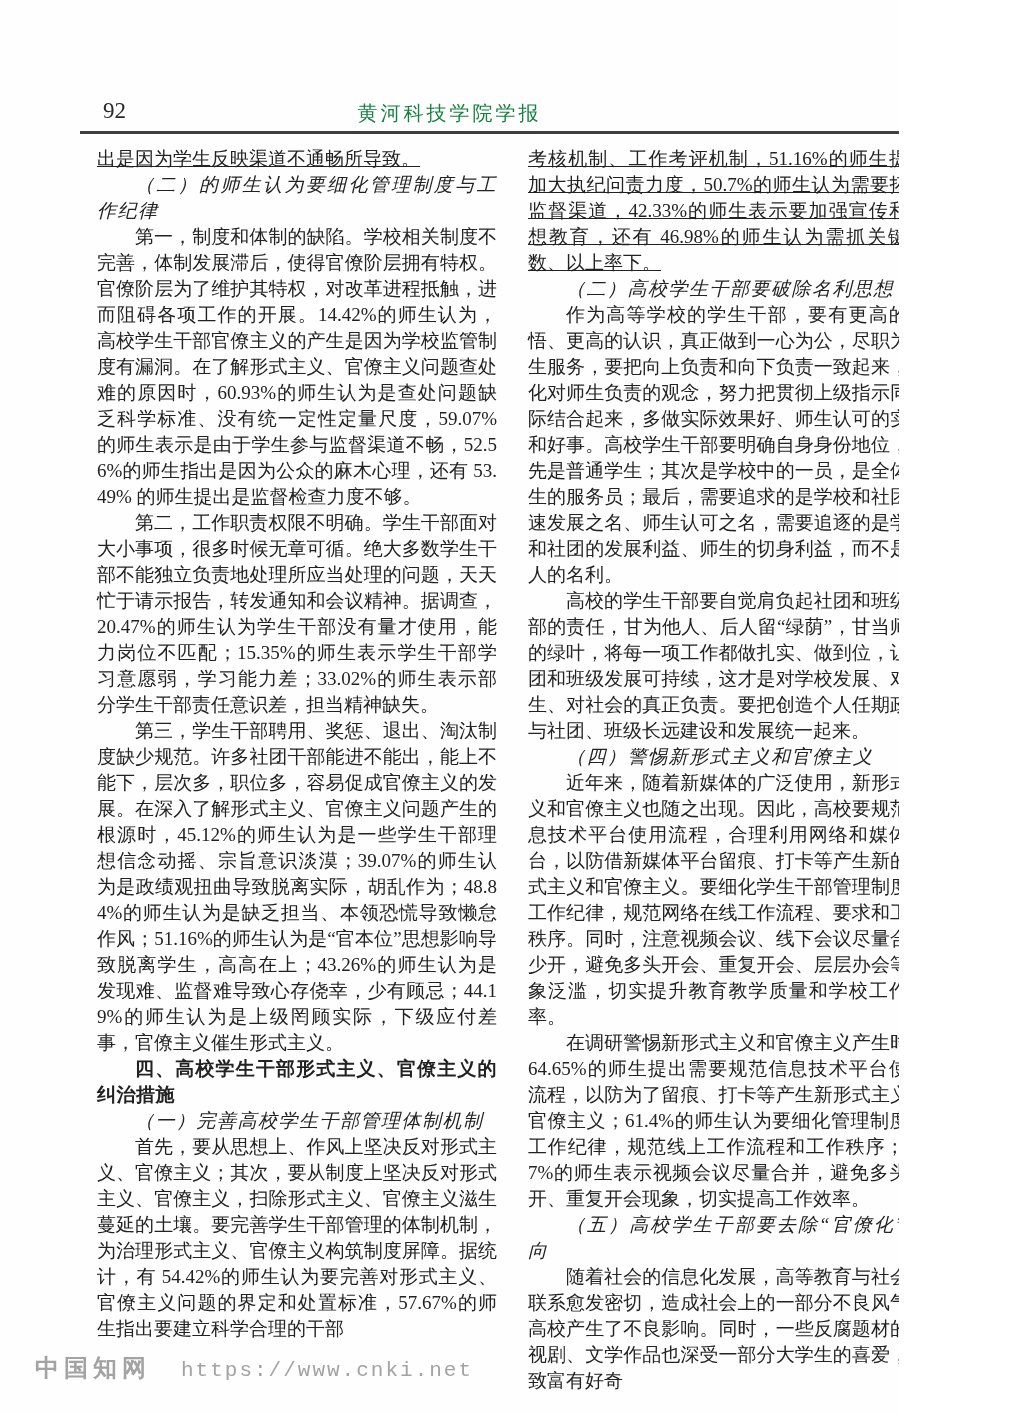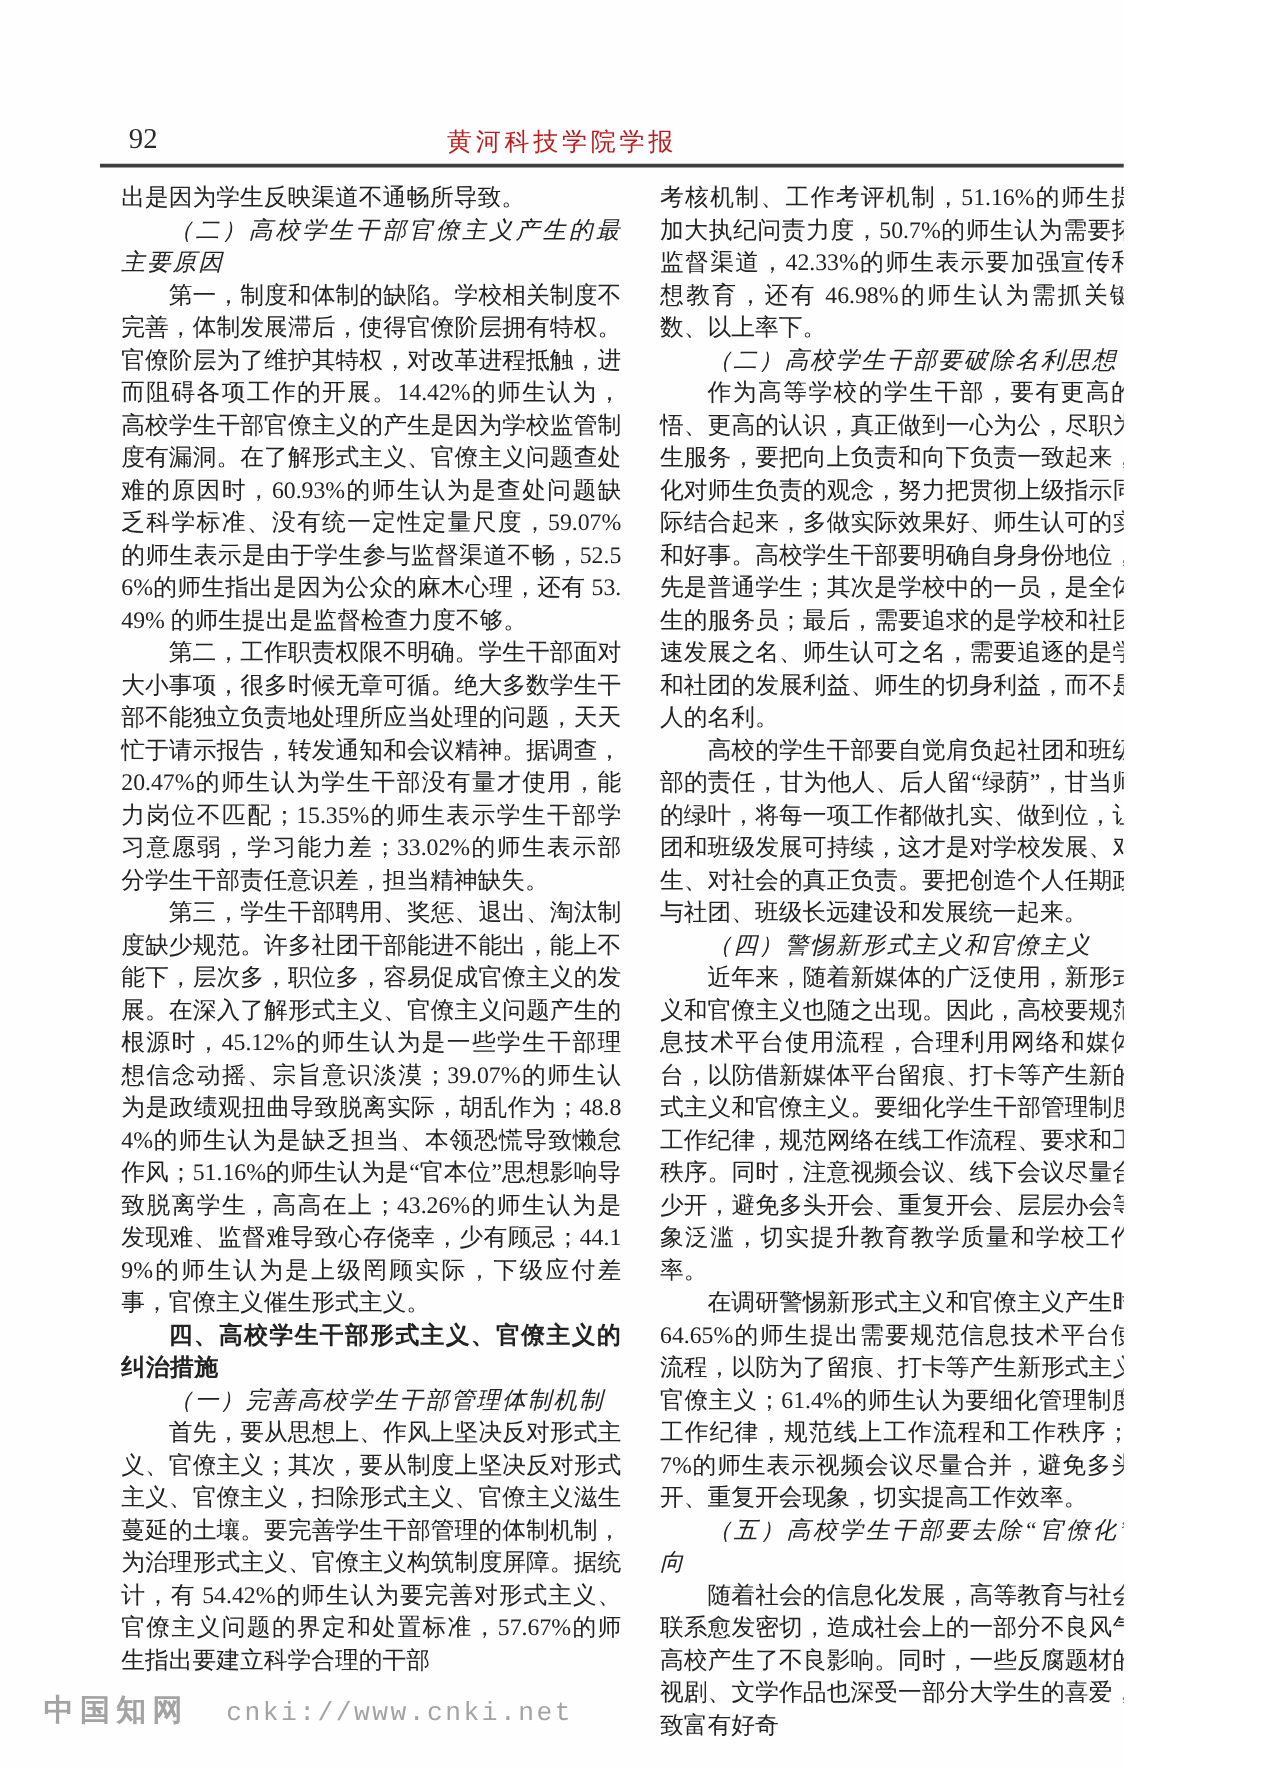--- a/index.html
+++ b/index.html
@@ -26,21 +26,21 @@
     color: #2a2a2a;
   }
   .journal-title {
     position: absolute;
     left: 0;
     top: 100px;
     width: 100%;
     text-align: center;
     font-size: 20px;
     letter-spacing: 3px;
-    color: #b91c1c;
+    color: #15803d;
   }
   .header-rule {
     position: absolute;
     left: 80px;
     top: 131px;
     width: 866px;
     height: 3px;
     background: #3f3f3f;
   }
   
@@ -59,20 +59,21 @@
     text-align: justify;
     text-justify: inter-character;
     word-break: break-all;
   }
   .para {
     margin: 0;
     text-indent: 2em;
   }
   .para-continuation {
     text-indent: 0;
+    text-decoration: underline;
   }
   .para-sub {
     font-style: italic;
     letter-spacing: 1.5px;
   }
   .para-heading {
     font-family: "Liberation Sans", "DejaVu Sans", sans-serif;
     font-weight: bold;
     letter-spacing: 0.5px;
   }
@@ -103,21 +104,21 @@
 
   <div class="page-number">92</div>
 
   <div class="journal-title">黄河科技学院学报</div>
 
   <div class="header-rule"></div>
 
   <div class="columns">
     <div class="column">
         <p class="para para-continuation">出是因为学生反映渠道不通畅所导致。</p>
-        <p class="para para-sub">（二）高校学生干部官僚主义产生的最主要原因</p>
+        <p class="para para-sub">（二）的师生认为要细化管理制度与工作纪律</p>
         <p class="para para-body">第一，制度和体制的缺陷。学校相关制度不完善，体制发展滞后，使得官僚阶层拥有特权。官僚阶层为了维护其特权，对改革进程抵触，进而阻碍各项工作的开展。14.42%的师生认为，高校学生干部官僚主义的产生是因为学校监管制度有漏洞。在了解形式主义、官僚主义问题查处难的原因时，60.93%的师生认为是查处问题缺乏科学标准、没有统一定性定量尺度，59.07%的师生表示是由于学生参与监督渠道不畅，52.56%的师生指出是因为公众的麻木心理，还有 53.49% 的师生提出是监督检查力度不够。</p>
         <p class="para para-body">第二，工作职责权限不明确。学生干部面对大小事项，很多时候无章可循。绝大多数学生干部不能独立负责地处理所应当处理的问题，天天忙于请示报告，转发通知和会议精神。据调查，20.47%的师生认为学生干部没有量才使用，能力岗位不匹配；15.35%的师生表示学生干部学习意愿弱，学习能力差；33.02%的师生表示部分学生干部责任意识差，担当精神缺失。</p>
         <p class="para para-body">第三，学生干部聘用、奖惩、退出、淘汰制度缺少规范。许多社团干部能进不能出，能上不能下，层次多，职位多，容易促成官僚主义的发展。在深入了解形式主义、官僚主义问题产生的根源时，45.12%的师生认为是一些学生干部理想信念动摇、宗旨意识淡漠；39.07%的师生认为是政绩观扭曲导致脱离实际，胡乱作为；48.84%的师生认为是缺乏担当、本领恐慌导致懒怠作风；51.16%的师生认为是“官本位”思想影响导致脱离学生，高高在上；43.26%的师生认为是发现难、监督难导致心存侥幸，少有顾忌；44.19%的师生认为是上级罔顾实际，下级应付差事，官僚主义催生形式主义。</p>
         <p class="para para-heading">四、高校学生干部形式主义、官僚主义的纠治措施</p>
         <p class="para para-sub">（一）完善高校学生干部管理体制机制</p>
         <p class="para para-body">首先，要从思想上、作风上坚决反对形式主义、官僚主义；其次，要从制度上坚决反对形式主义、官僚主义，扫除形式主义、官僚主义滋生蔓延的土壤。要完善学生干部管理的体制机制，为治理形式主义、官僚主义构筑制度屏障。据统计，有 54.42%的师生认为要完善对形式主义、官僚主义问题的界定和处置标准，57.67%的师生指出要建立科学合理的干部</p>
       </div>
     <div class="column">
         <p class="para para-continuation">考核机制、工作考评机制，51.16%的师生提出加大执纪问责力度，50.7%的师生认为需要拓宽监督渠道，42.33%的师生表示要加强宣传和思想教育，还有 46.98%的师生认为需抓关键少数、以上率下。</p>
         <p class="para para-sub">（二）高校学生干部要破除名利思想</p>
@@ -126,16 +127,16 @@
         <p class="para para-sub">（四）警惕新形式主义和官僚主义</p>
         <p class="para para-body">近年来，随着新媒体的广泛使用，新形式主义和官僚主义也随之出现。因此，高校要规范信息技术平台使用流程，合理利用网络和媒体平台，以防借新媒体平台留痕、打卡等产生新的形式主义和官僚主义。要细化学生干部管理制度与工作纪律，规范网络在线工作流程、要求和工作秩序。同时，注意视频会议、线下会议尽量合并少开，避免多头开会、重复开会、层层办会等现象泛滥，切实提升教育教学质量和学校工作效率。</p>
         <p class="para para-body">在调研警惕新形式主义和官僚主义产生时；64.65%的师生提出需要规范信息技术平台使用流程，以防为了留痕、打卡等产生新形式主义和官僚主义；61.4%的师生认为要细化管理制度与工作纪律，规范线上工作流程和工作秩序；50.7%的师生表示视频会议尽量合并，避免多头召开、重复开会现象，切实提高工作效率。</p>
         <p class="para para-sub">（五）高校学生干部要去除“官僚化”倾向</p>
         <p class="para para-body">随着社会的信息化发展，高等教育与社会的联系愈发密切，造成社会上的一部分不良风气对高校产生了不良影响。同时，一些反腐题材的影视剧、文学作品也深受一部分大学生的喜爱，导致富有好奇</p>
       </div>
   </div>
 
   <div class="footer">
     <span class="cn">中国知网</span>
-    <span class="url">cnki://www.cnki.net</span>
+    <span class="url">https://www.cnki.net</span>
   </div>
 
 </div>
 
 </body></html>

